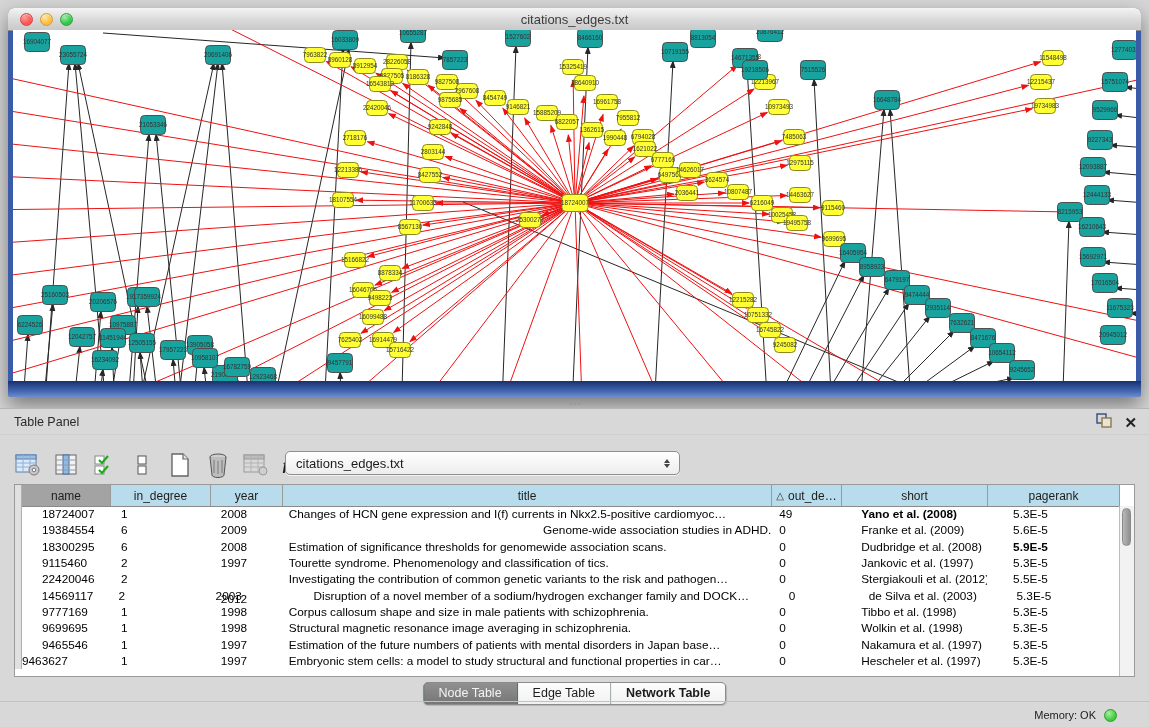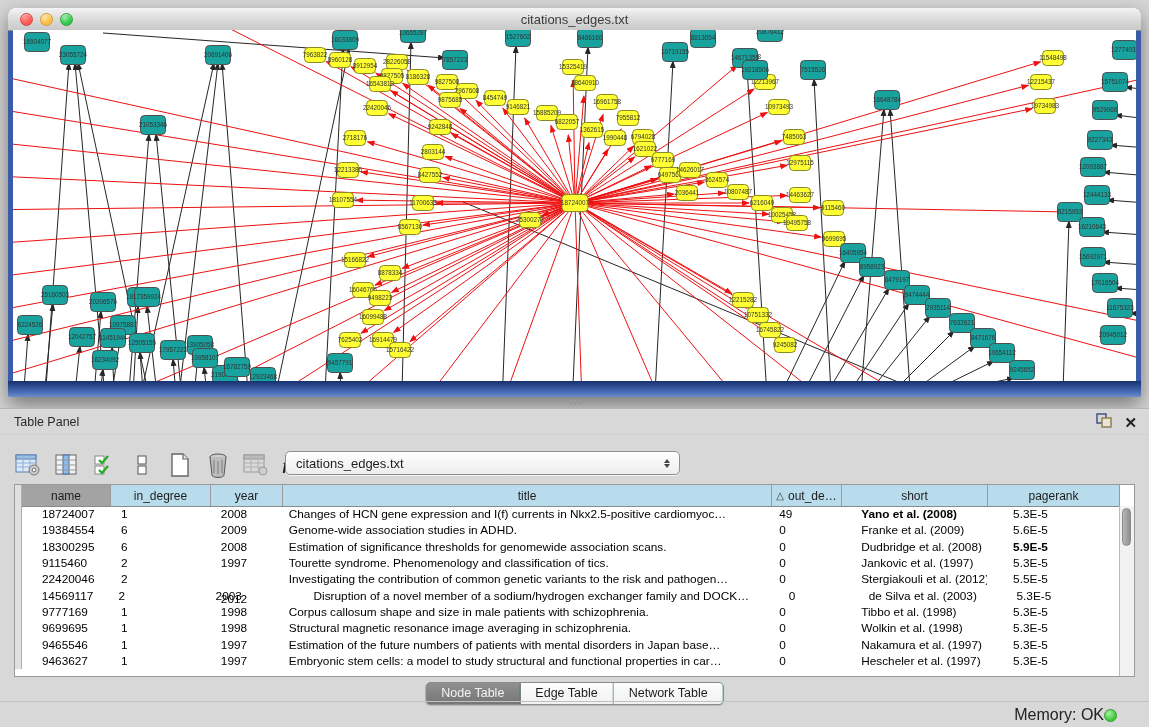--- a/index.html
+++ b/index.html
@@ -47,25 +47,25 @@
   .gutter{width:7px;background:#e0e0e0;border-right:1px solid #b0b0b0;box-sizing:border-box;}
   .tbody{position:absolute;left:0;top:21px;right:15px;bottom:0;overflow:hidden;}
   .tr{display:flex;height:16.3px;align-items:center;}
   .td{box-sizing:border-box;font-size:11.8px;color:#000;white-space:nowrap;overflow:hidden;}
   .vscroll{position:absolute;right:0;top:21px;width:15px;bottom:0;background:#f2f2f2;border-left:1px solid #bcbcbc;box-sizing:border-box;}
   .thumb{position:absolute;left:2px;top:2px;width:9px;height:38px;border-radius:5px;
     background:linear-gradient(90deg,#b8b8b8,#8f8f8f);border:1px solid #8a8a8a;box-sizing:border-box;}
   
   .tabs{position:absolute;left:50%;transform:translateX(-50%);top:273px;display:flex;border:1px solid #8b8b8b;border-radius:5px;overflow:hidden;background:#0f766e;box-shadow:0 1px 1px rgba(0,0,0,.15);}
   .tab{padding:3px 15px 4px;font-size:12.5px;color:#1c1c1c;border-right:1px solid #b4b4b4;background:linear-gradient(#fdfdfd,#f1f1f1);}
-  .tab:last-child{border-right:none;}
+  .tab:last-child{border-right:none;font-weight:bold;}
   .tab.active{background:linear-gradient(#909090,#767676);color:#f4f4f4;border-right-color:#6c6c6c;}
   
   .statusbar{position:absolute;left:0;bottom:0;width:100%;height:26px;border-top:1px solid #c2c2c2;display:flex;align-items:center;justify-content:flex-end;}
-  .mem-label{font-size:16px;color:#222;}
+  .mem-label{font-size:11px;color:#222;margin-right:8px;}
   .mem-dot{width:13px;height:13px;border-radius:50%;margin-right:32px;
     background:radial-gradient(circle at 35% 30%,#a8f0a0,#3ecb3e 65%);border:1px solid #2f9a30;box-sizing:border-box;}
   svg text{font-family:"Liberation Sans",sans-serif;}
 </style>
 </head>
 <body>
 
 <div class="net-window">
   <div class="titlebar">
     <div class="lights">
@@ -834,21 +834,21 @@
           <div class="td" style="width: 489px; padding-left: 6px;">Changes of HCN gene expression and I(f) currents in Nkx2.5-positive cardiomyoc…</div>
           <div class="td" style="width: 70px; padding-left: 8px;">49</div>
           <div class="td" style="width: 146px; padding-left: 20px; font-weight: bold;">Yano et al. (2008)</div>
           <div class="td" style="width: 132px; padding-left: 26px;">5.3E-5</div>
         </div>
         <div class="tr">
           <div class="gutter" style="height: 100%;"></div>
           <div class="td" style="width: 89px; padding-left: 20px;">19384554</div>
           <div class="td" style="width: 100px; padding-left: 10px;">6</div>
           <div class="td" style="width: 72px; padding-left: 10px;">2009</div>
-          <div class="td" style="width: 489px; padding-left: 6px;">Genome-wide association studies in ADHD.</div>
+          <div class="td" style="width: 489px; padding-left: 6px; text-align: right;">Genome-wide association studies in ADHD.</div>
           <div class="td" style="width: 70px; padding-left: 8px;">0</div>
           <div class="td" style="width: 146px; padding-left: 20px;">Franke et al. (2009)</div>
           <div class="td" style="width: 132px; padding-left: 26px;">5.6E-5</div>
         </div>
         <div class="tr">
           <div class="gutter" style="height: 100%;"></div>
           <div class="td" style="width: 89px; padding-left: 20px;">18300295</div>
           <div class="td" style="width: 100px; padding-left: 10px;">6</div>
           <div class="td" style="width: 72px; padding-left: 10px;">2008</div>
           <div class="td" style="width: 489px; padding-left: 6px;">Estimation of significance thresholds for genomewide association scans.</div>
@@ -911,21 +911,21 @@
           <div class="td" style="width: 89px; padding-left: 20px;">9465546</div>
           <div class="td" style="width: 100px; padding-left: 10px;">1</div>
           <div class="td" style="width: 72px; padding-left: 10px;">1997</div>
           <div class="td" style="width: 489px; padding-left: 6px;">Estimation of the future numbers of patients with mental disorders in Japan base…</div>
           <div class="td" style="width: 70px; padding-left: 8px;">0</div>
           <div class="td" style="width: 146px; padding-left: 20px;">Nakamura et al. (1997)</div>
           <div class="td" style="width: 132px; padding-left: 26px;">5.3E-5</div>
         </div>
         <div class="tr">
           <div class="gutter" style="height: 100%;"></div>
-          <div class="td" style="width: 89px; padding-left: 20px;">9463627</div>
+          <div class="td" style="width: 89px; ">9463627</div>
           <div class="td" style="width: 100px; padding-left: 10px;">1</div>
           <div class="td" style="width: 72px; padding-left: 10px;">1997</div>
           <div class="td" style="width: 489px; padding-left: 6px;">Embryonic stem cells: a model to study structural and functional properties in car…</div>
           <div class="td" style="width: 70px; padding-left: 8px;">0</div>
           <div class="td" style="width: 146px; padding-left: 20px;">Hescheler et al. (1997)</div>
           <div class="td" style="width: 132px; padding-left: 26px;">5.3E-5</div>
         </div>
       </div>
     <div class="vscroll">
       <div class="thumb"></div>

